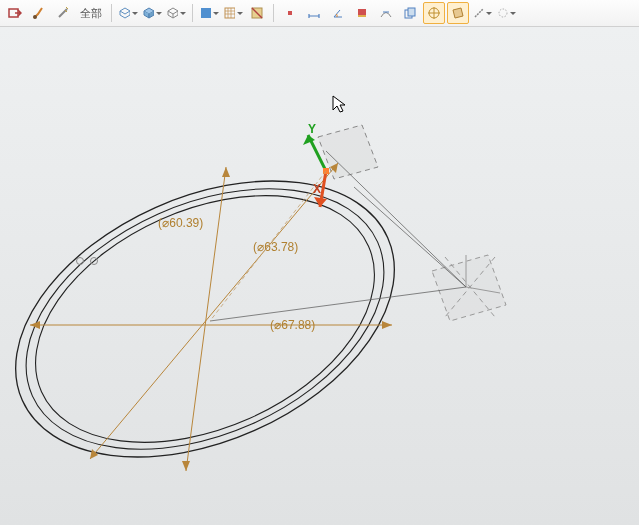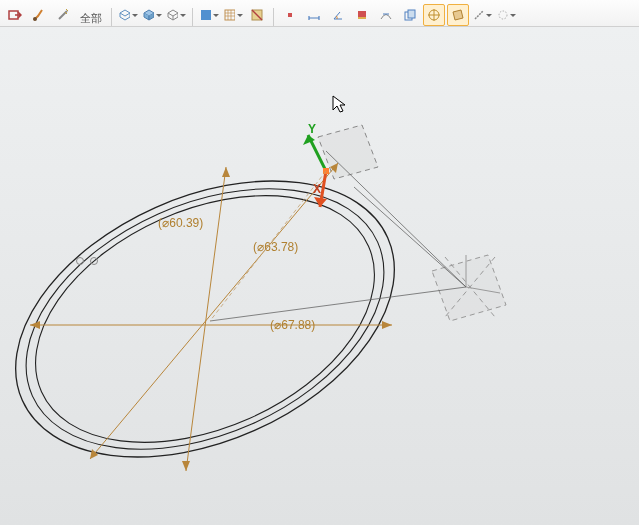--- a/index.html
+++ b/index.html
@@ -1,16 +1,16 @@
 <!DOCTYPE html>
 <html><head>
 <meta charset="utf-8">
 <style>
   html,body{margin:0;padding:0;width:639px;height:525px;overflow:hidden;font-family:Arial,sans-serif;font-size:11px;background:#e8e8e8;}
-  .toolbar{height:26px;background:linear-gradient(#fdfdfd,#f2f2f2);border-bottom:1px solid #d0d0d0;display:flex;align-items:flex-end;padding:0 4px;gap:2px;}
+  .toolbar{height:26px;background:linear-gradient(#fdfdfd,#f2f2f2);border-bottom:1px solid #d0d0d0;display:flex;align-items:center;padding:0 4px;gap:2px;}
   .tbtn{width:20px;height:20px;display:flex;align-items:center;justify-content:center;border:1px solid transparent;border-radius:2px;cursor:pointer;font-size:12px;}
   .tbtn.active{border-color:#f0b040;background:#fff0d0;}
   .tbtn.dd::after{content:"";border-left:3px solid transparent;border-right:3px solid transparent;border-top:3px solid #666;margin-left:2px;}
   .sep{width:1px;height:18px;background:#ccc;margin:0 3px;}
   .txtlbl{color:#555;font-size:11px;padding:0 4px;}
   .viewport{position:relative;width:639px;height:499px;background:linear-gradient(#eef0f1 0%,#e0e2e3 100%);}
   svg.scene{position:absolute;left:0;top:0;}
   .dim{fill:#b08030;font-size:12px;font-family:Arial;}
   .axislbl{font-size:12px;font-weight:bold;}
   .cursor{position:absolute;left:332px;top:68px;pointer-events:none;}

